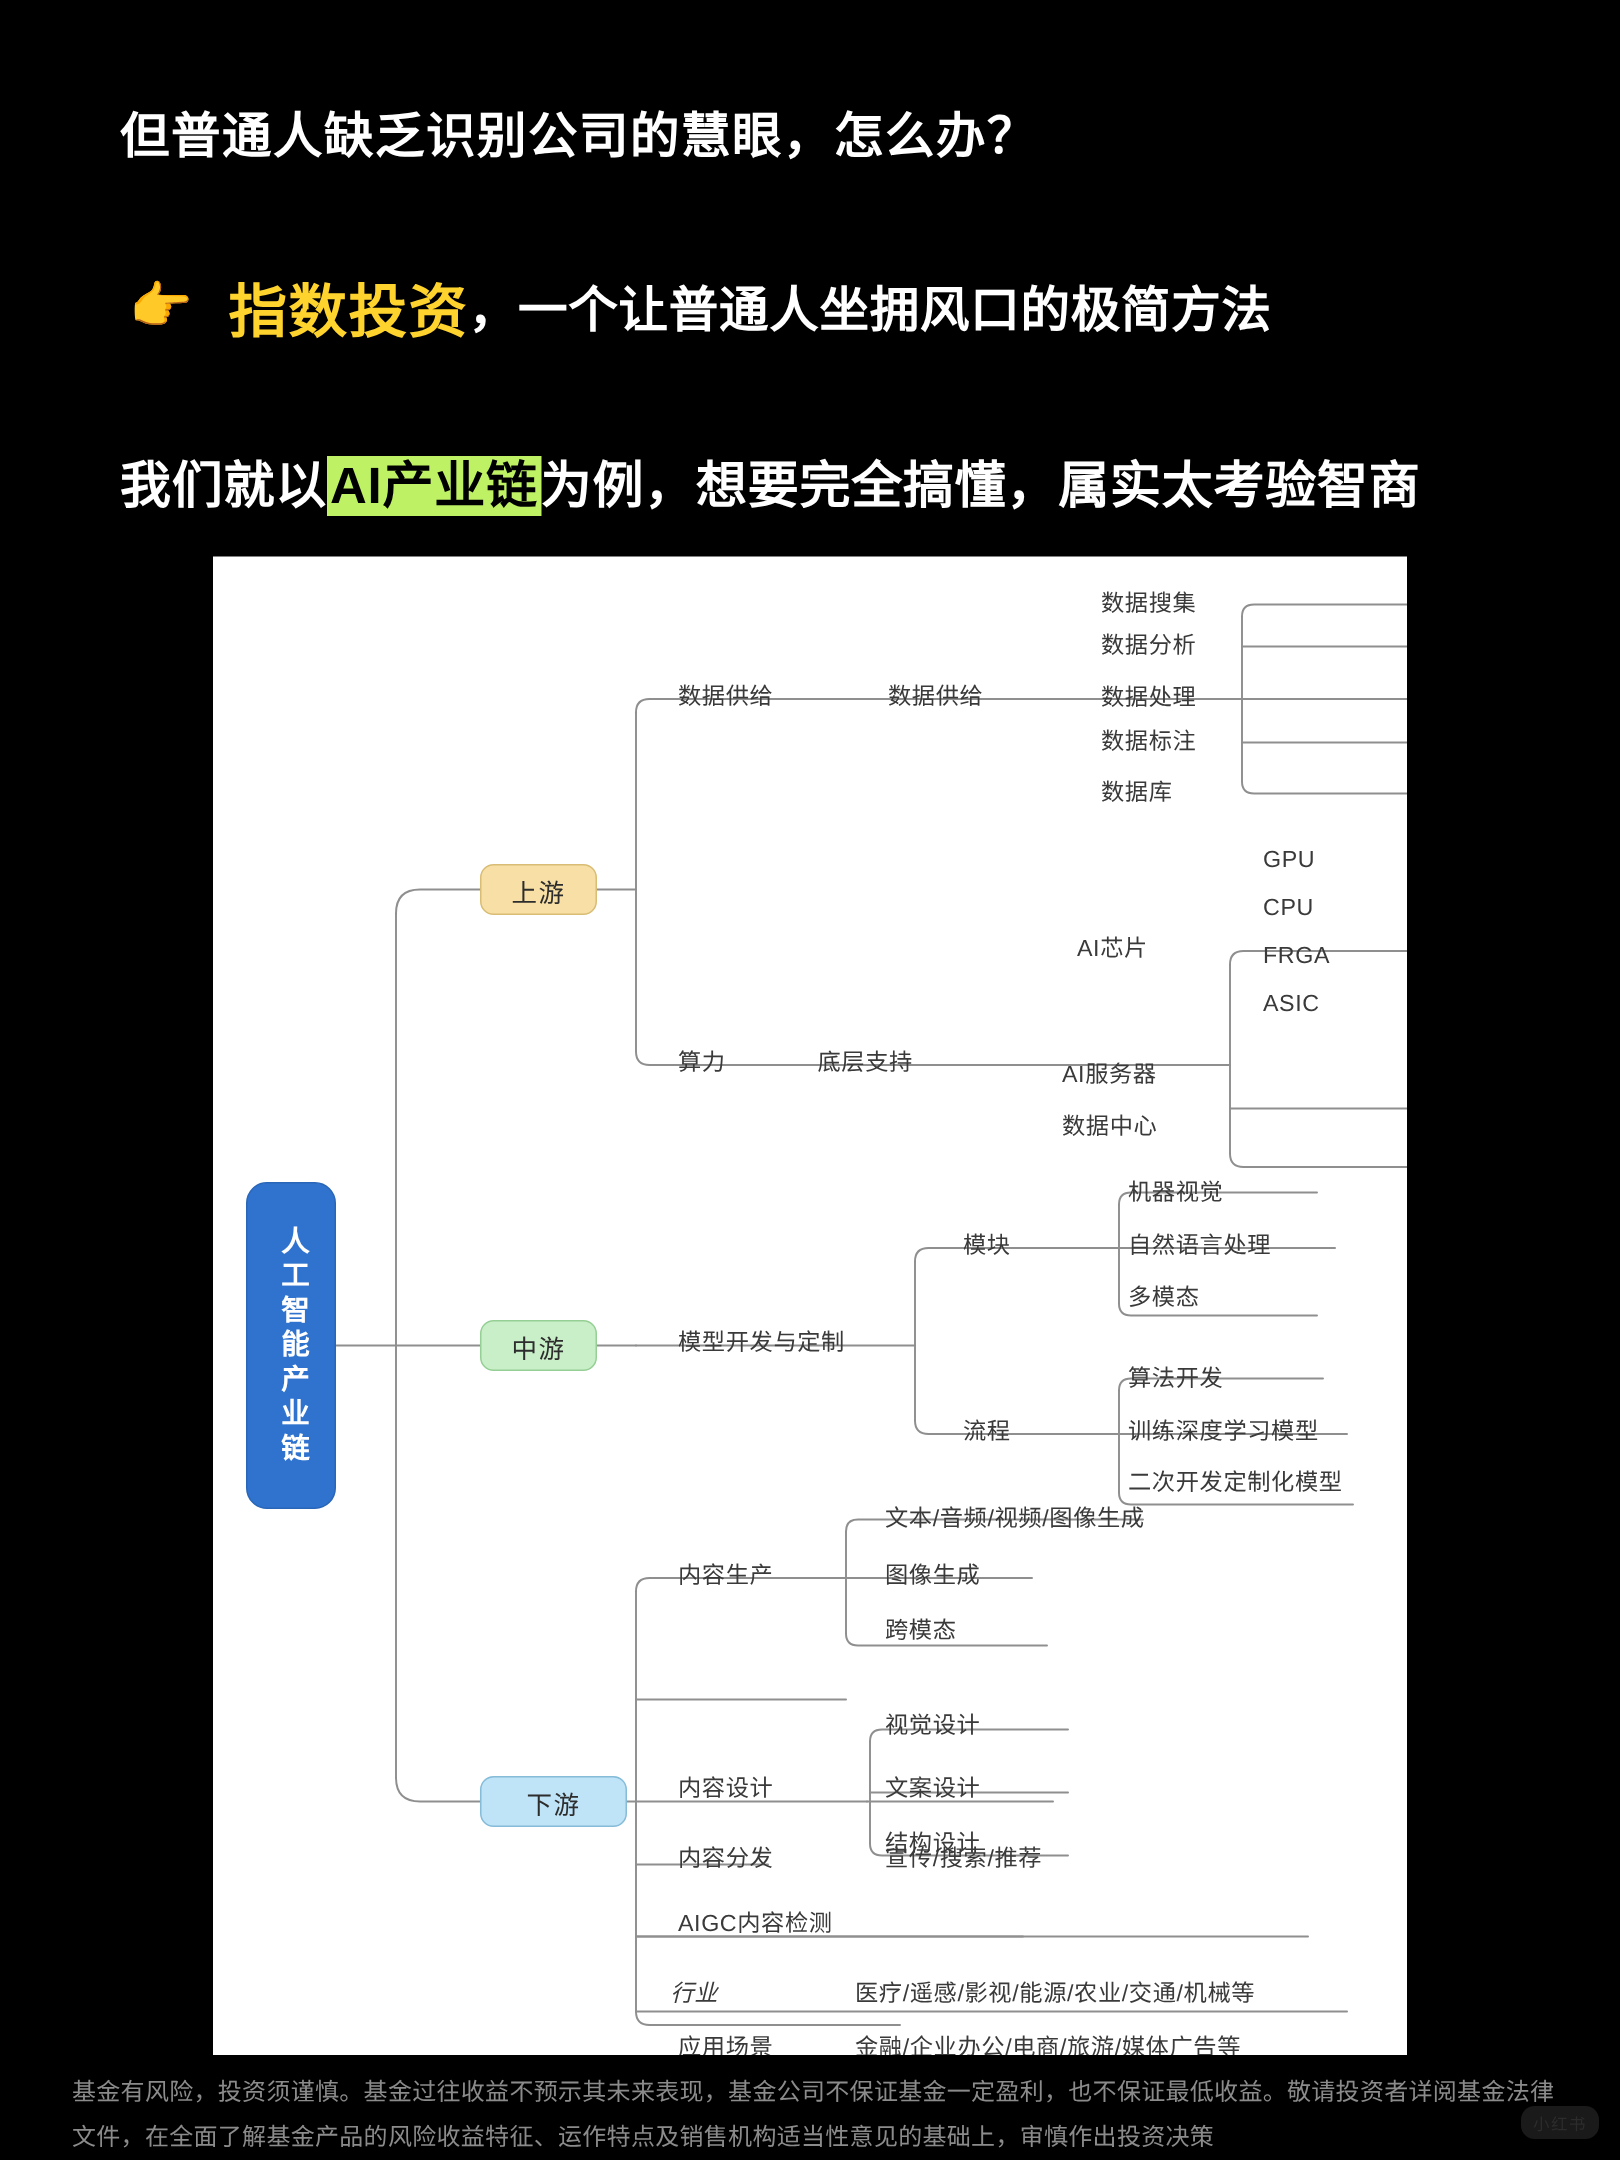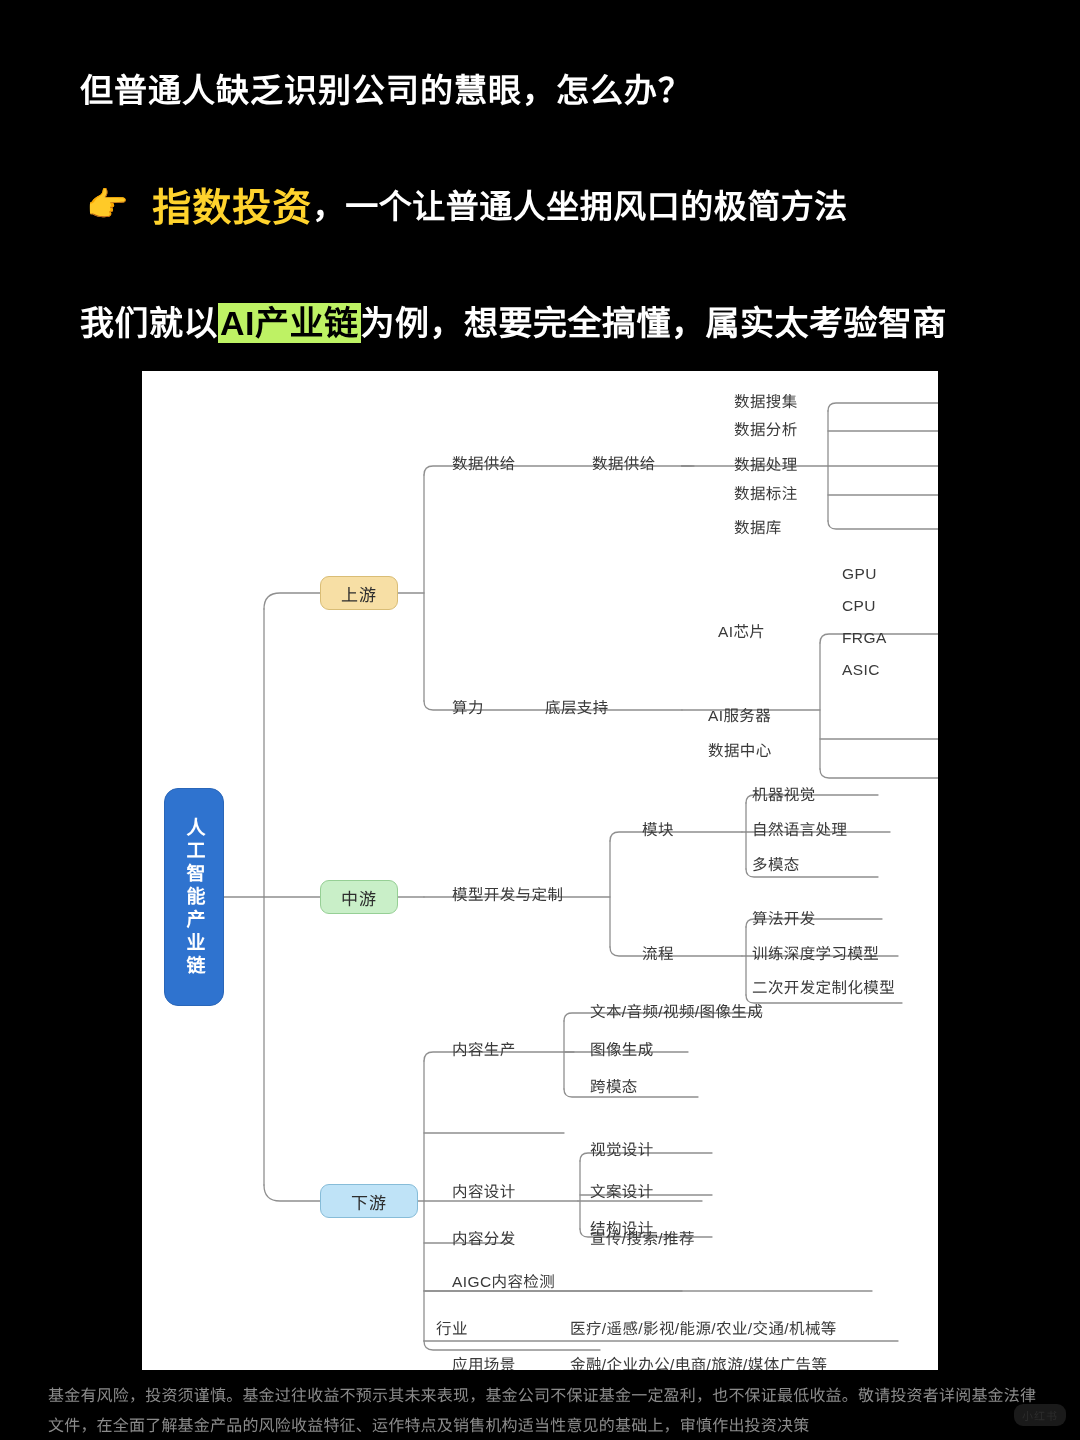--- a/index.html
+++ b/index.html
@@ -291,21 +291,21 @@
   <div class="lbl" style="left:310px;top:808px;">内容设计</div>
   <div class="lbl" style="left:448px;top:766px;">视觉设计</div>
   <div class="lbl" style="left:448px;top:808px;">文案设计</div>
   <div class="lbl" style="left:448px;top:845px;">结构设计</div>
 
   <div class="lbl" style="left:310px;top:855px;">内容分发</div>
   <div class="lbl" style="left:448px;top:855px;">宣传/搜索/推荐</div>
 
   <div class="lbl" style="left:310px;top:898px;">AIGC内容检测</div>
 
-  <div class="lbl" style="left:294px;top:945px;">行业</div>
+  <div class="lbl" style="left:305px;top:945px;font-style:italic;">行业</div>
   <div class="lbl" style="left:428px;top:945px;">医疗/遥感/影视/能源/农业/交通/机械等</div>
 
   <div class="lbl" style="left:310px;top:981px;">应用场景</div>
   <div class="lbl" style="left:428px;top:981px;">金融/企业办公/电商/旅游/媒体广告等</div>
 
 </div>
 
 <div class="disclaimer">基金有风险，投资须谨慎。基金过往收益不预示其未来表现，基金公司不保证基金一定盈利，也不保证最低收益。敬请投资者详阅基金法律文件，在全面了解基金产品的风险收益特征、运作特点及销售机构适当性意见的基础上，审慎作出投资决策</div>
 <div class="watermark">小红书</div>
 

